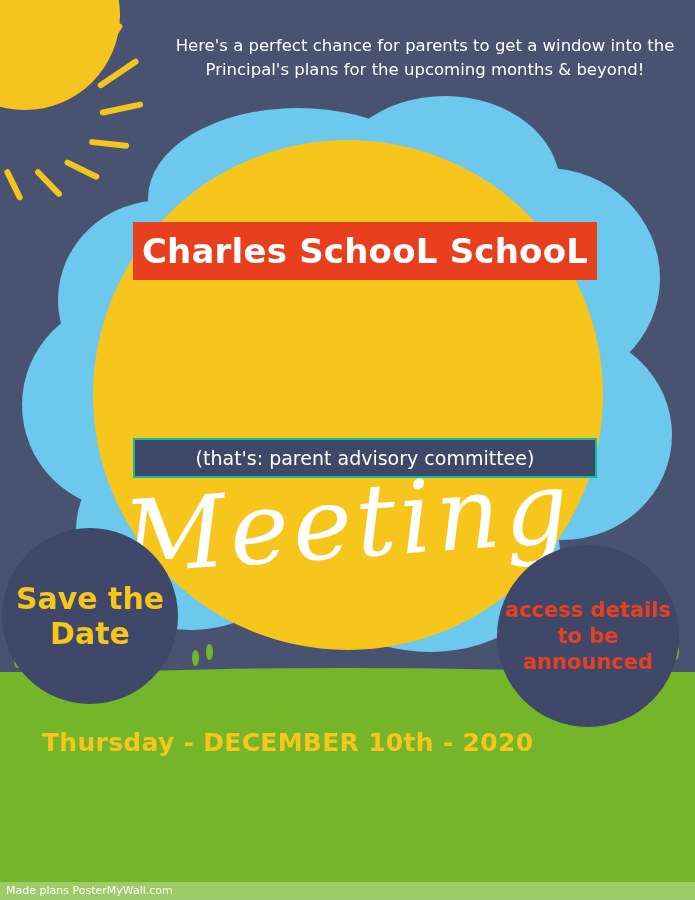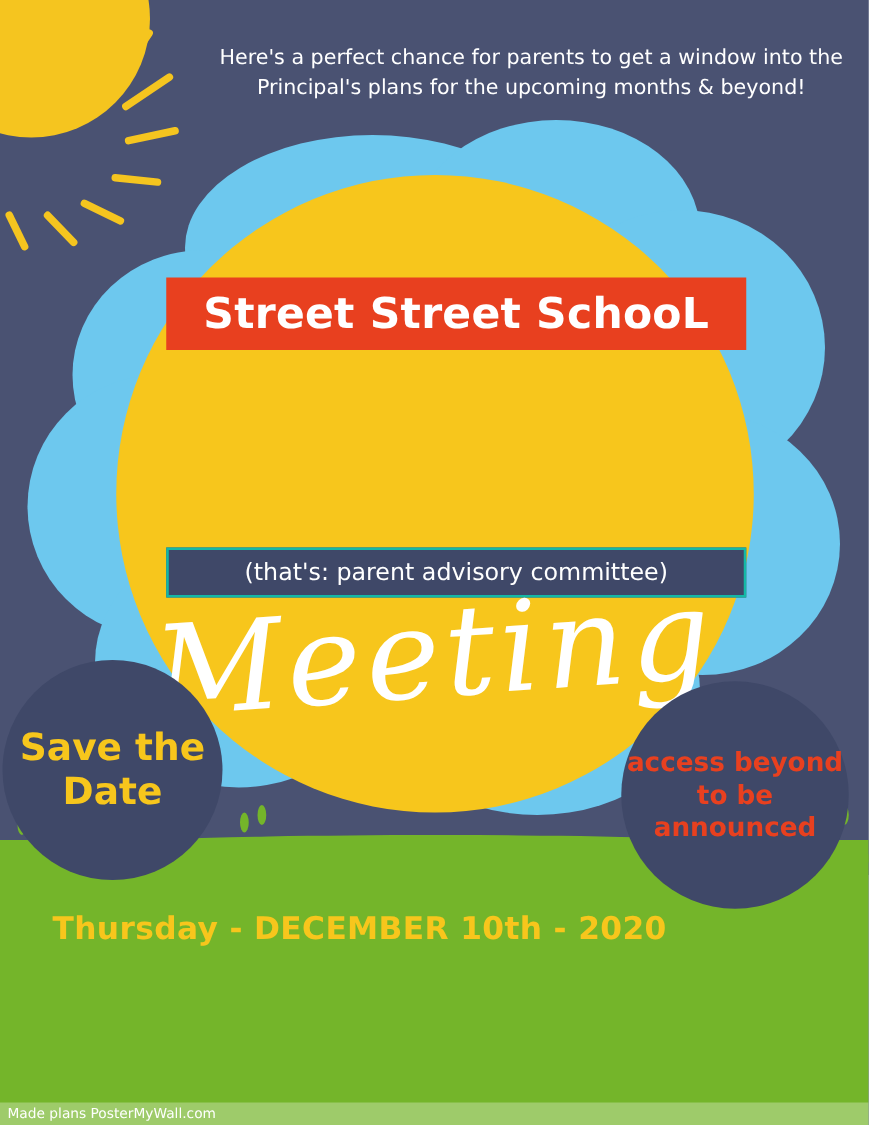--- a/index.html
+++ b/index.html
@@ -258,36 +258,36 @@
     <div class="sprout" style="left:42px;  top:656px;"></div>
     <div class="sprout" style="left:192px; top:650px;"></div>
     <div class="sprout" style="left:206px; top:644px;"></div>
     <div class="sprout" style="left:654px; top:650px;"></div>
     <div class="sprout" style="left:672px; top:644px;"></div>
   </div>
 
   <div class="top-text">Here's a perfect chance for parents to get a window into the Principal's plans for the upcoming months &amp; beyond!</div>
 
   <div class="school-band">
-    <span>Street Street SchooL</span>
+    <span>Charles SchooL SchooL</span>
   </div>
 
 
   <div class="subtitle-band">
     <span>(that's: parent advisory committee)</span>
   </div>
 
   <div class="meeting-word">Meeting</div>
 
   <div class="badge badge-left">
     <span>Save the Date</span>
   </div>
 
   <div class="badge badge-right">
-    <span>access beyond to be announced</span>
+    <span>access details to be announced</span>
   </div>
 
   <div class="date-line">Thursday - DECEMBER 10th - 2020</div>
 
 
   <div class="watermark">
     <span>Made plans PosterMyWall.com</span>
   </div>
 
 </div>

